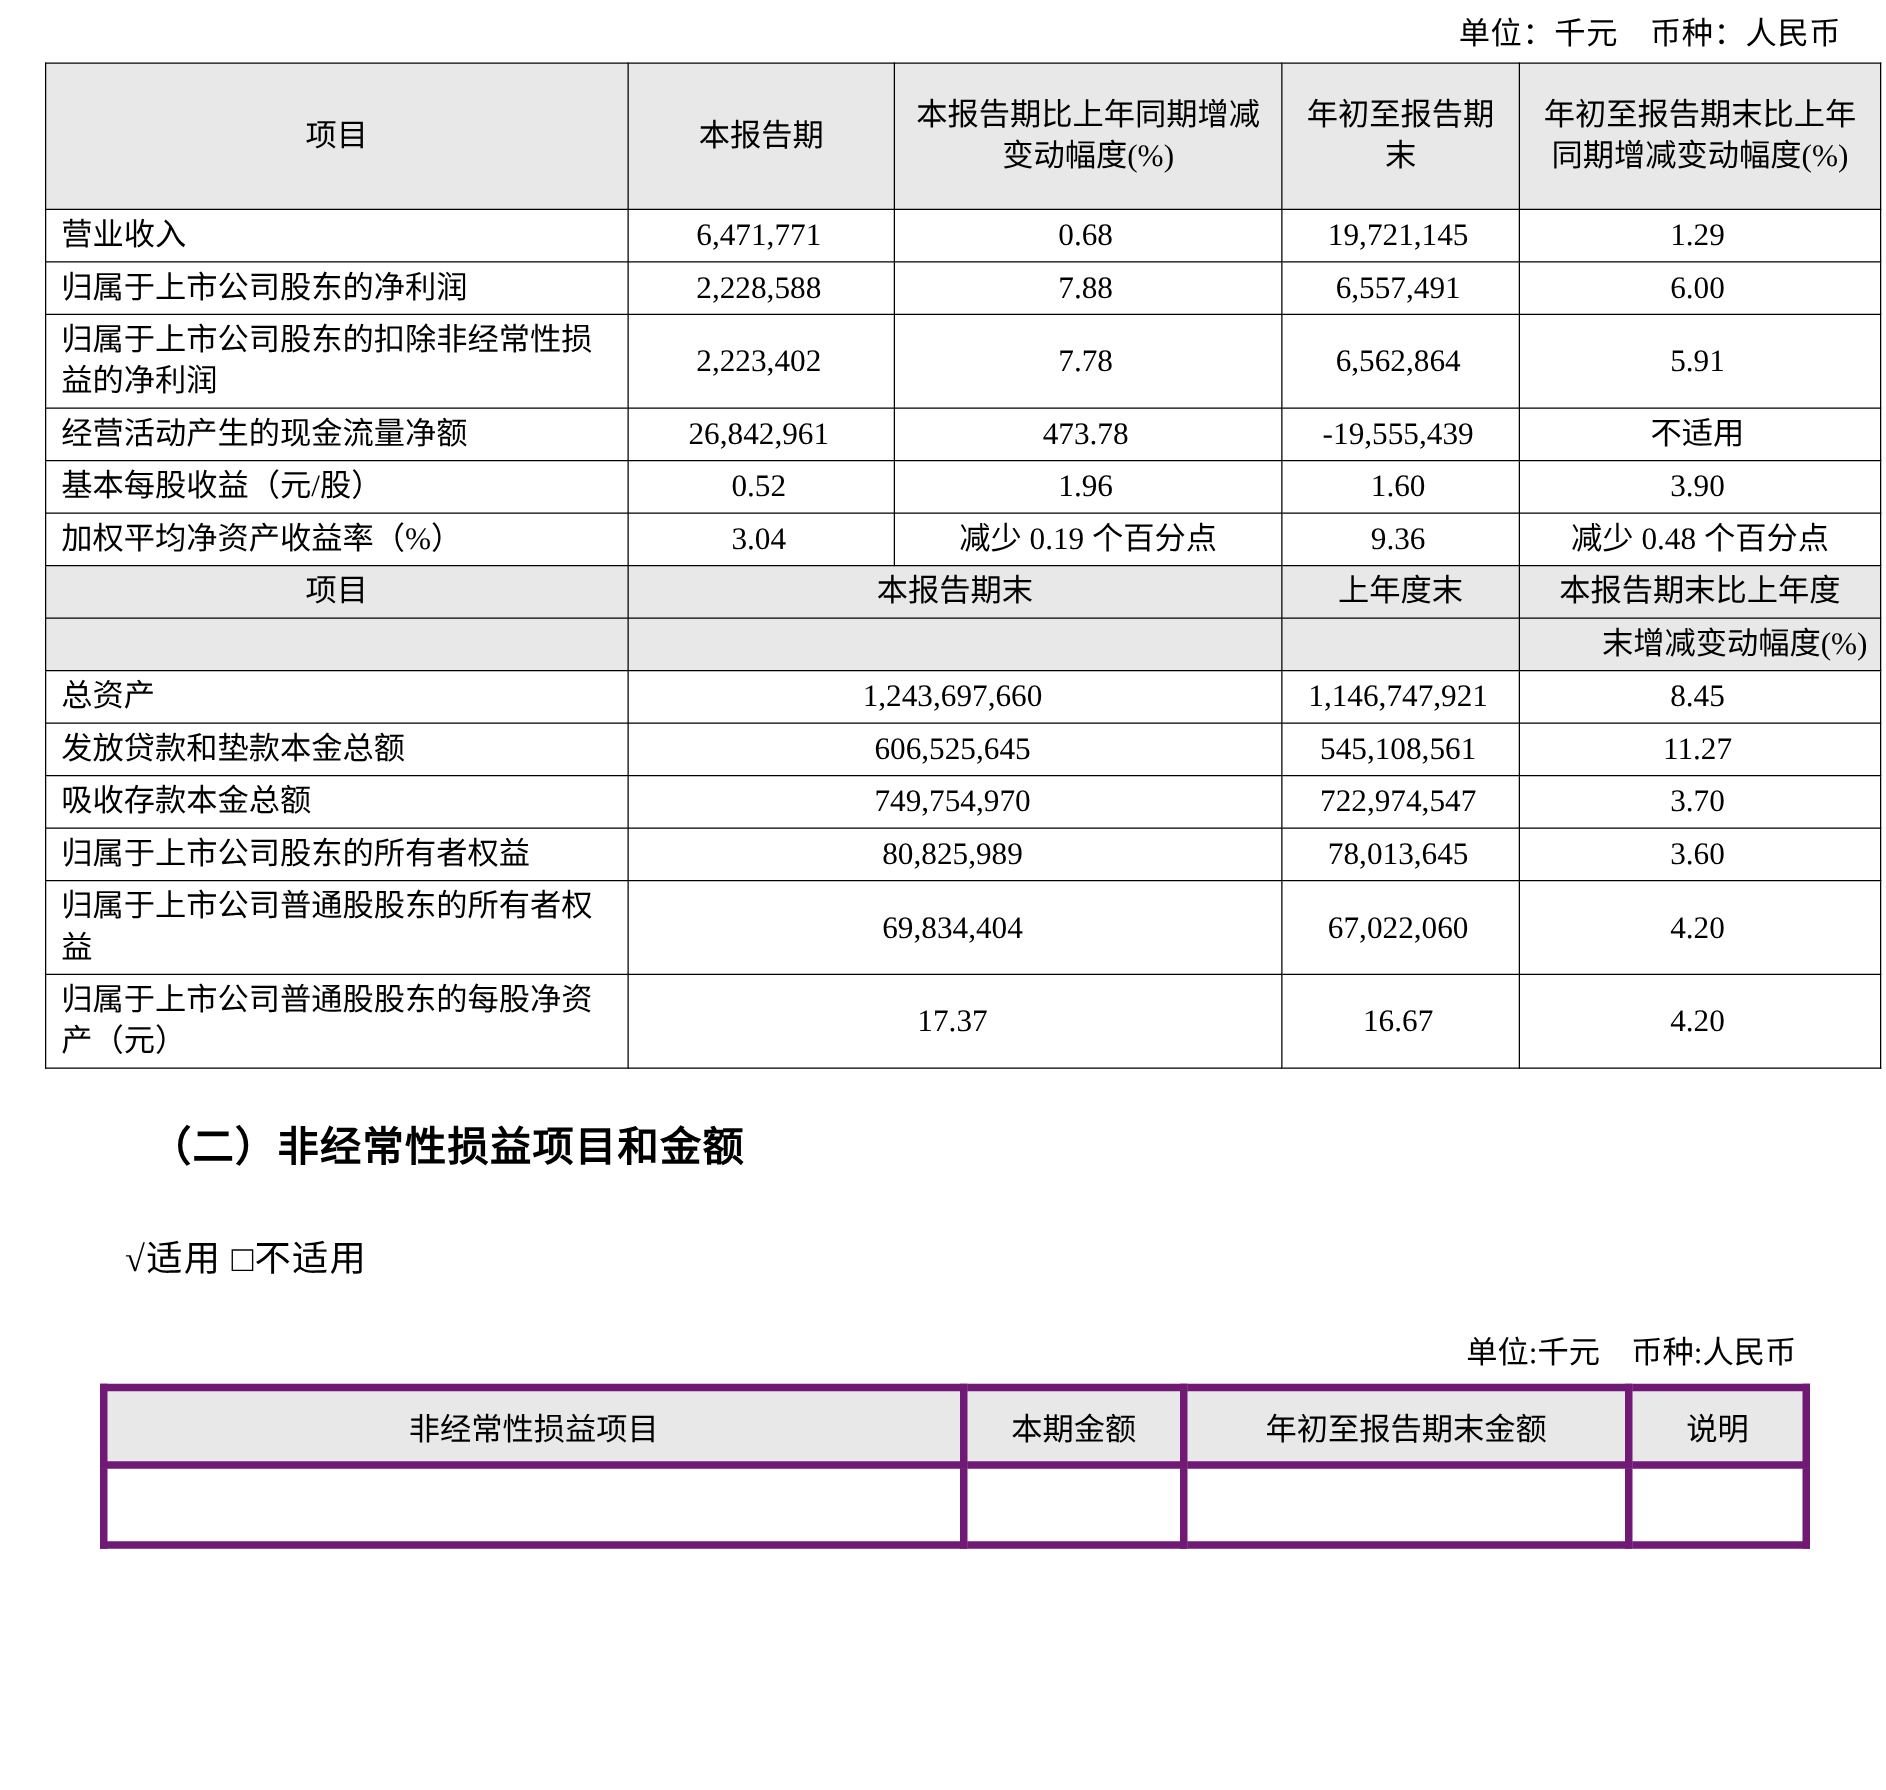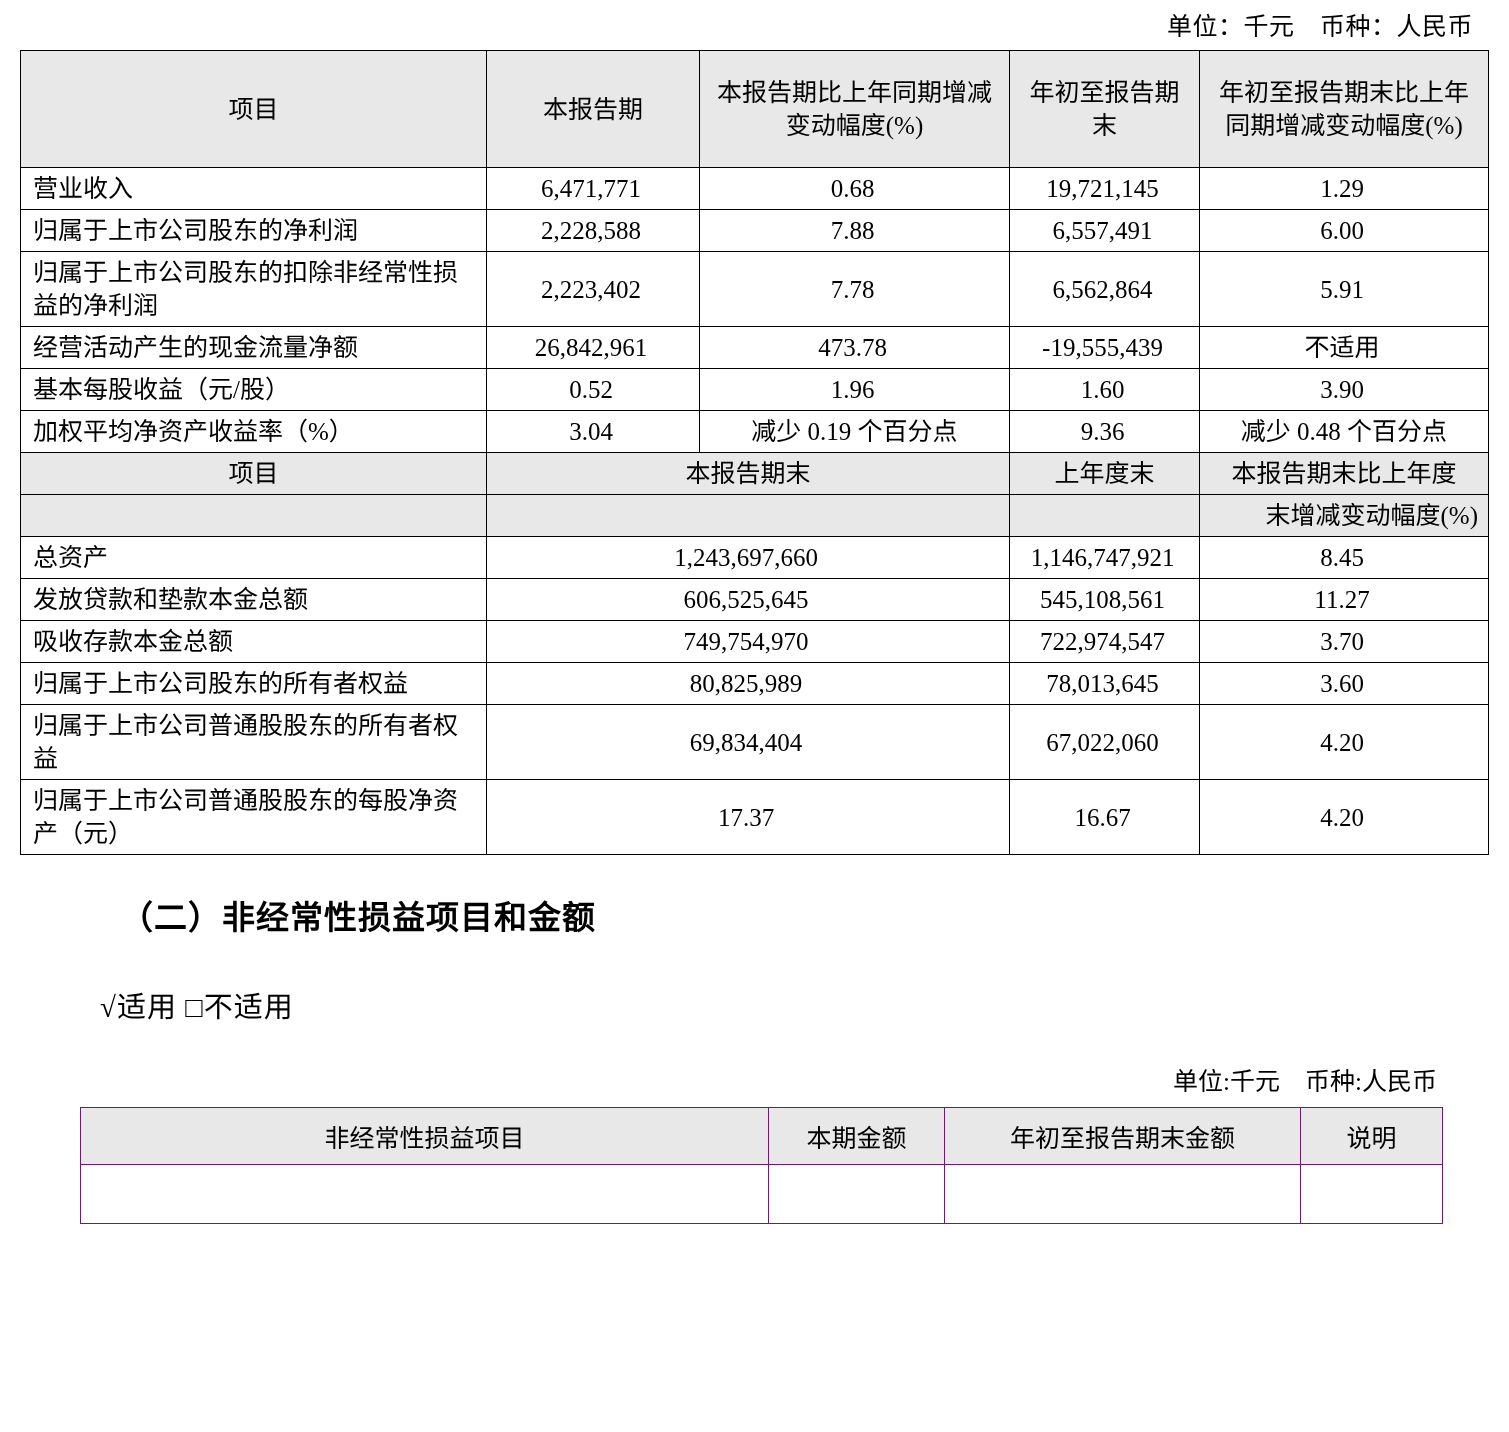--- a/index.html
+++ b/index.html
@@ -24,21 +24,21 @@
     text-align: right;
     font-size: 25px;
     padding-right: 36px;
     margin-top: 6px;
     margin-bottom: 8px;
     letter-spacing: 0.5px;
   }
   table.fin {
     border-collapse: collapse;
     width: 1468px;
-    margin-left: 20px;
+    margin-left: 36px;
     table-layout: fixed;
   }
   table.fin td, table.fin th {
     border: 1px solid #000;
     font-size: 25px;
     font-weight: normal;
     padding: 4px 10px;
     vertical-align: middle;
     line-height: 1.32;
   }
@@ -93,21 +93,21 @@
     margin-top: 36px;
     margin-bottom: 10px;
   }
   table.fin2 {
     border-collapse: collapse;
     width: 1362px;
     margin-left: 80px;
     table-layout: fixed;
   }
   table.fin2 td {
-    border: 1px solid #701a75;
+    border: 6px solid #701a75;
     font-size: 25px;
     text-align: center;
     padding: 10px 6px;
     background: #e8e8e8;
   }
   table.fin2 td.blank {
     background: #ffffff;
     height: 38px;
   }
   .h-row1 td { height: 108px; }

